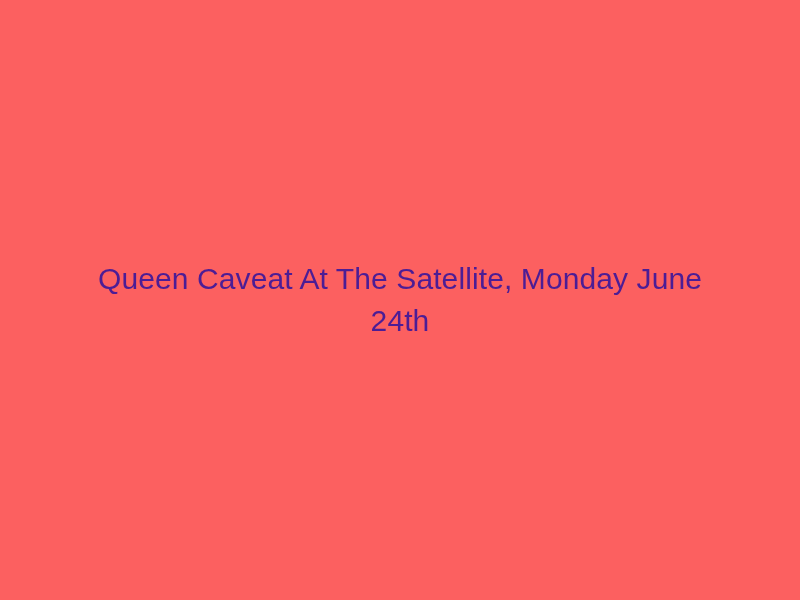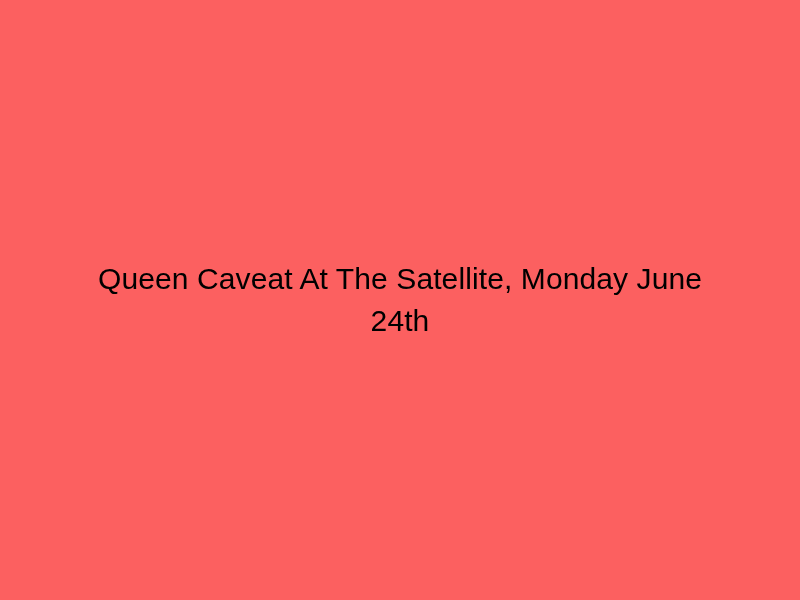--- a/index.html
+++ b/index.html
@@ -36,21 +36,21 @@
   }
 
   .banner-title {
     margin: 0;
     padding: 0;
     font-family: "Liberation Sans", sans-serif;
     font-size: 30px;
     font-weight: 400;
     line-height: 42px;
     letter-spacing: 0.1px;
-    color: #000000;
+    color: #4c1d95;
     text-align: center;
     word-wrap: break-word;
     -webkit-font-smoothing: antialiased;
   }
 </style>
 </head>
 <body>
 
 <div class="banner">
   <div class="banner-inner">

